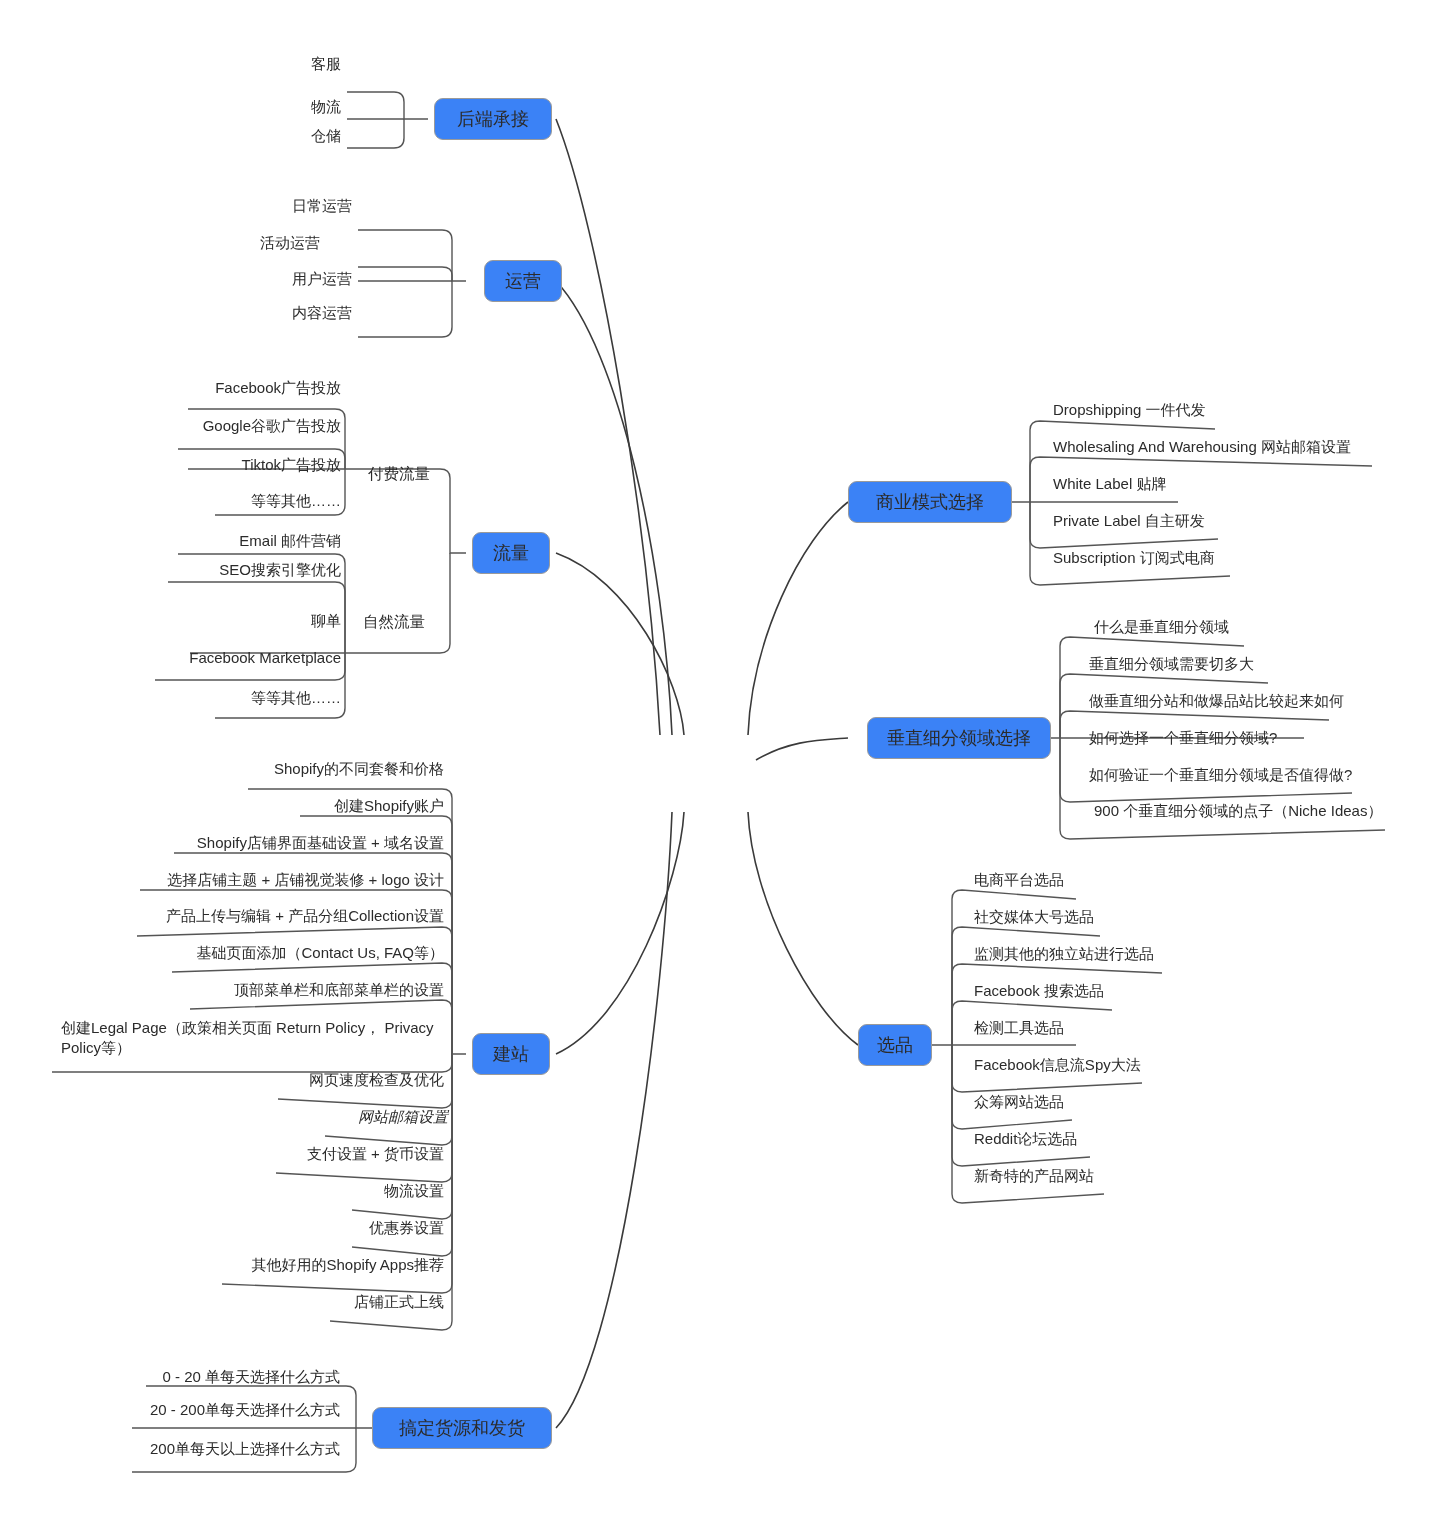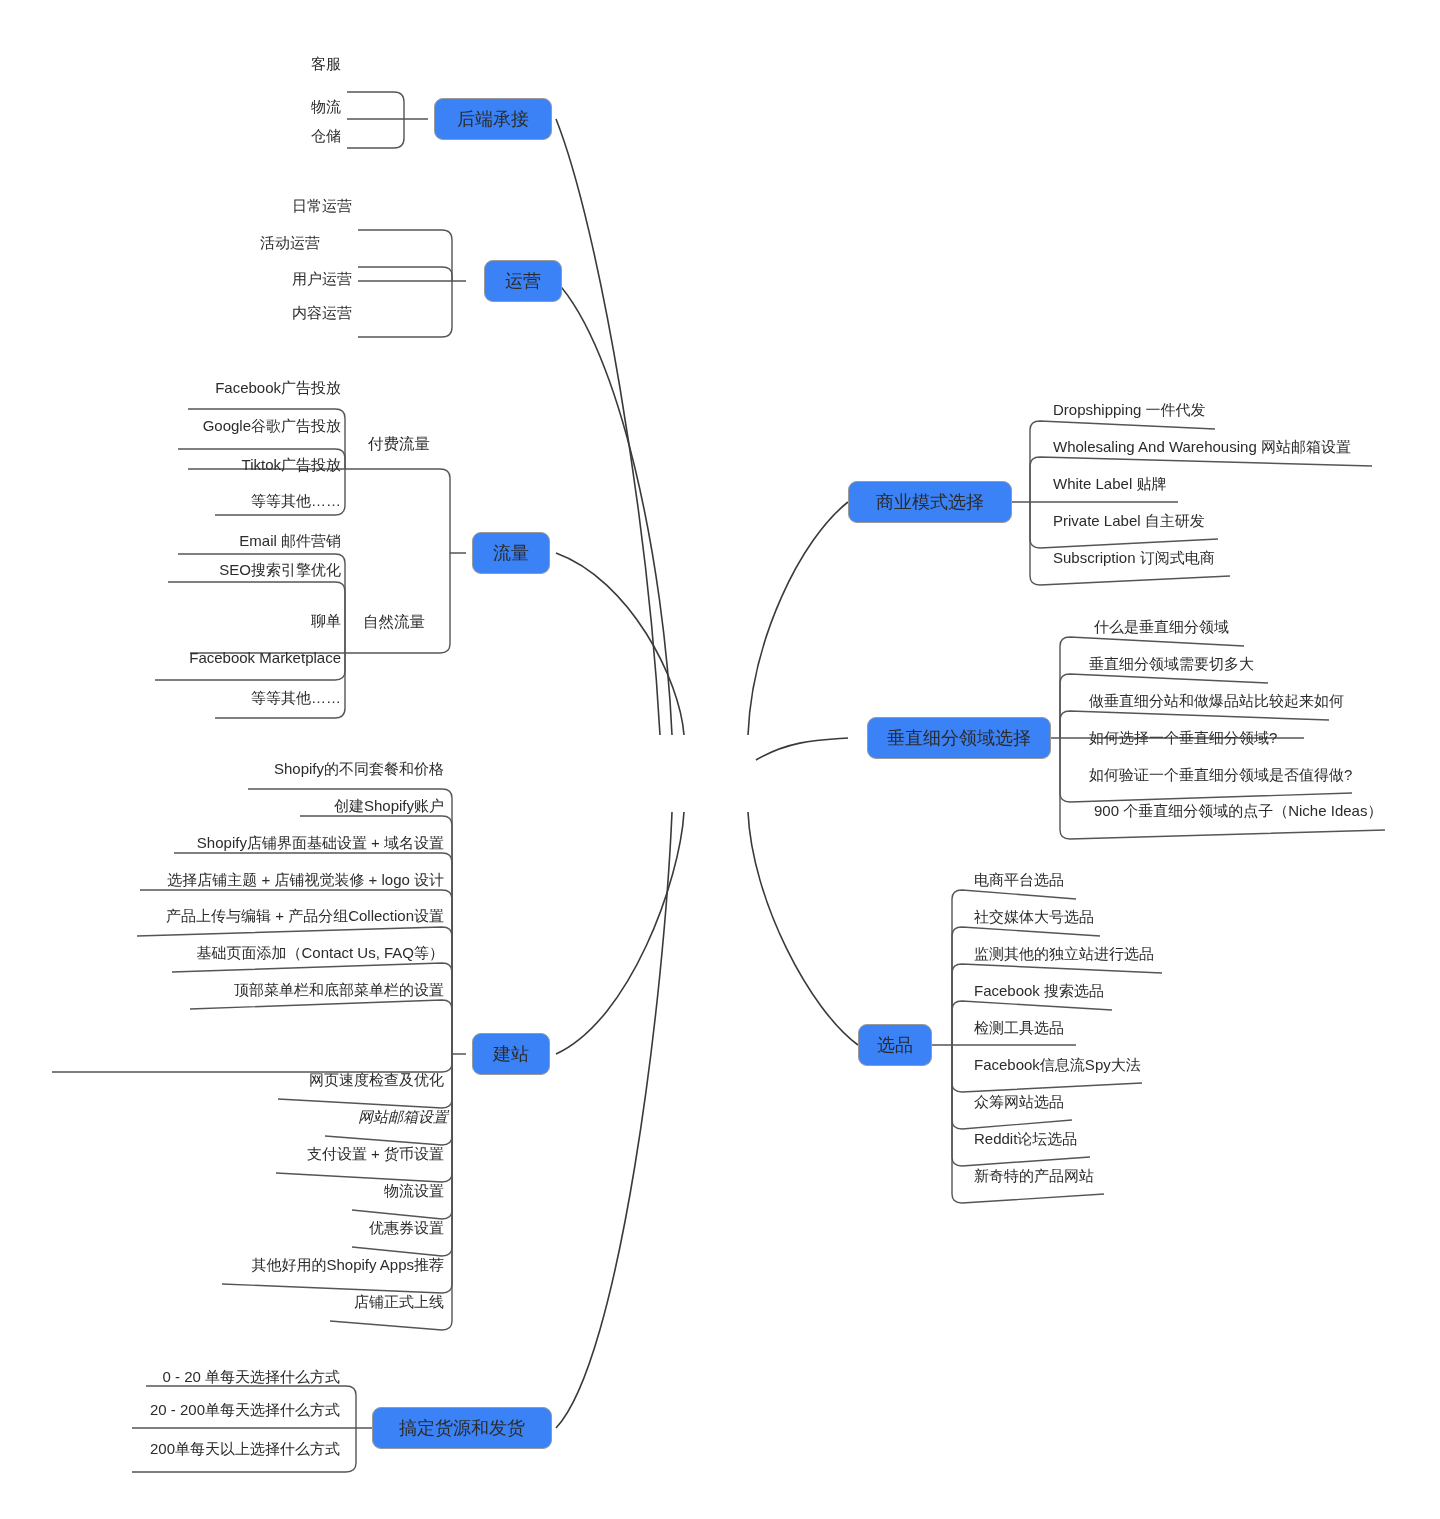--- a/index.html
+++ b/index.html
@@ -136,21 +136,21 @@
   <div class="node leaf r" style="left:247px;top:97px;width:100px;">物流</div>
   <div class="node leaf r" style="left:247px;top:126px;width:100px;">仓储</div>
 
   <div class="node branch" style="left:472px;top:260px;width:78px;margin-left:12px;">运营</div>
   <div class="node leaf r" style="left:238px;top:196px;width:120px;">日常运营</div>
   <div class="node leaf r" style="left:230px;top:233px;width:120px;text-align:center;">活动运营</div>
   <div class="node leaf r" style="left:238px;top:269px;width:120px;">用户运营</div>
   <div class="node leaf r" style="left:238px;top:303px;width:120px;">内容运营</div>
 
   <div class="node branch" style="left:472px;top:532px;width:78px;">流量</div>
-  <div class="node sublabel" style="left:368px;top:434px;text-align:center;">付费流量</div>
+  <div class="node sublabel" style="left:368px;top:464px;text-align:center;">付费流量</div>
   <div class="node sublabel" style="left:363px;top:612px;">自然流量</div>
 
   <div class="node leaf r" style="left:118px;top:378px;width:229px;">Facebook广告投放</div>
   <div class="node leaf r" style="left:108px;top:416px;width:239px;">Google谷歌广告投放</div>
   <div class="node leaf r" style="left:118px;top:455px;width:229px;">Tiktok广告投放</div>
   <div class="node leaf r" style="left:147px;top:491px;width:200px;">等等其他……</div>
 
   <div class="node leaf r" style="left:118px;top:531px;width:229px;">Email 邮件营销</div>
   <div class="node leaf r" style="left:108px;top:560px;width:239px;">SEO搜索引擎优化</div>
   <div class="node leaf r" style="left:118px;top:611px;width:229px;">聊单</div>
@@ -158,20 +158,21 @@
   <div class="node leaf r" style="left:147px;top:688px;width:200px;">等等其他……</div>
 
   <div class="node branch" style="left:472px;top:1033px;width:78px;">建站</div>
   <div class="node leaf r" style="left:160px;top:759px;width:290px;">Shopify的不同套餐和价格</div>
   <div class="node leaf r" style="left:160px;top:796px;width:290px;">创建Shopify账户</div>
   <div class="node leaf r" style="left:160px;top:833px;width:290px;">Shopify店铺界面基础设置 + 域名设置</div>
   <div class="node leaf r" style="left:130px;top:870px;width:320px;">选择店铺主题 + 店铺视觉装修 + logo 设计</div>
   <div class="node leaf r" style="left:130px;top:906px;width:320px;">产品上传与编辑 + 产品分组Collection设置</div>
   <div class="node leaf r" style="left:160px;top:943px;width:290px;">基础页面添加（Contact Us, FAQ等）</div>
   <div class="node leaf r" style="left:180px;top:980px;width:270px;">顶部菜单栏和底部菜单栏的设置</div>
+  <div class="node leaf wrap l" style="left:55px;top:1018px;width:395px;">创建Legal Page（政策相关页面 Return Policy， Privacy Policy等）</div>
   <div class="node leaf r" style="left:270px;top:1070px;width:180px;">网页速度检查及优化</div>
   <div class="node leaf r" style="left:274px;top:1107px;width:180px;font-style:italic;">网站邮箱设置</div>
   <div class="node leaf r" style="left:250px;top:1144px;width:200px;">支付设置 + 货币设置</div>
   <div class="node leaf r" style="left:290px;top:1181px;width:160px;">物流设置</div>
   <div class="node leaf r" style="left:290px;top:1218px;width:160px;">优惠券设置</div>
   <div class="node leaf r" style="left:190px;top:1255px;width:260px;">其他好用的Shopify Apps推荐</div>
   <div class="node leaf r" style="left:250px;top:1292px;width:200px;">店铺正式上线</div>
 
   <div class="node branch" style="left:372px;top:1407px;width:180px;">搞定货源和发货</div>
   <div class="node leaf r" style="left:136px;top:1367px;width:210px;">0 - 20 单每天选择什么方式</div>

